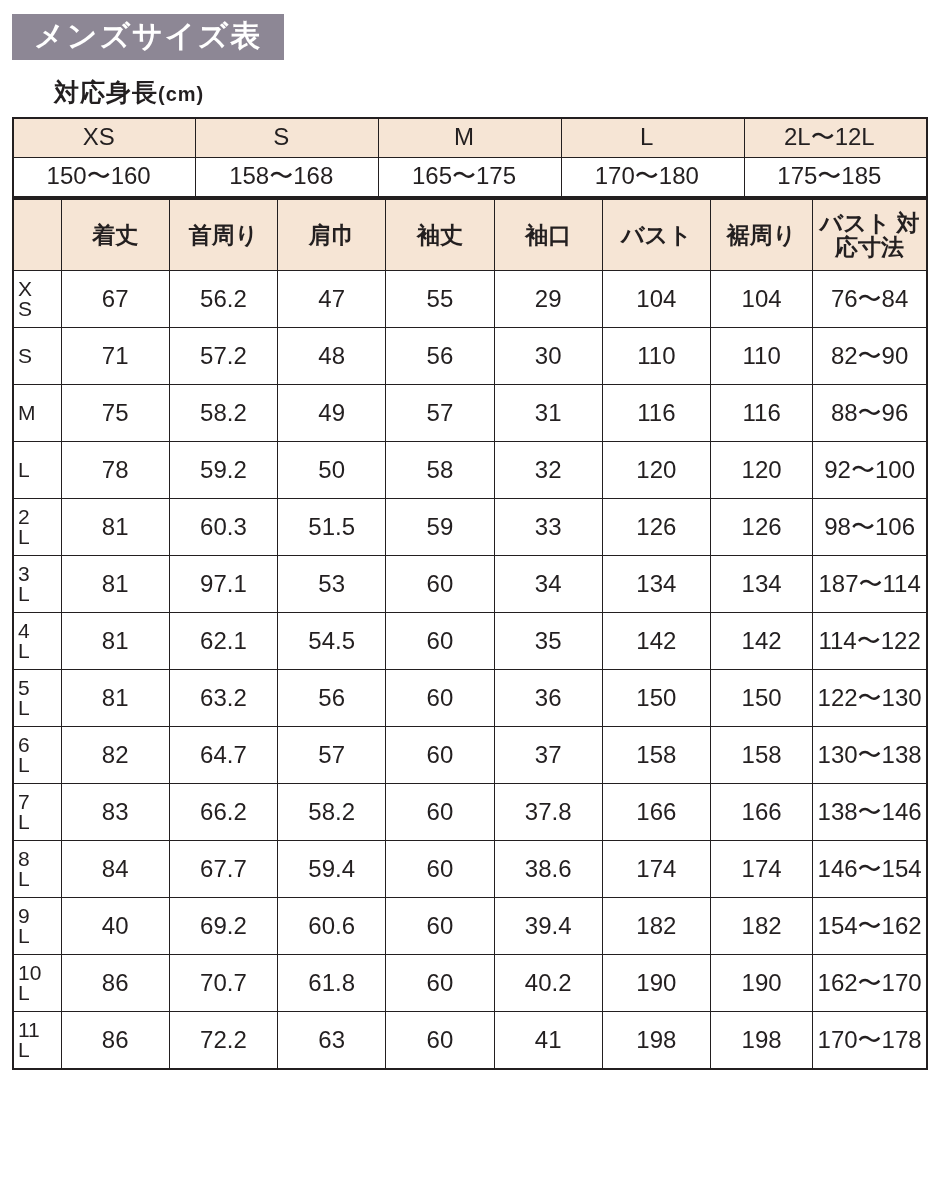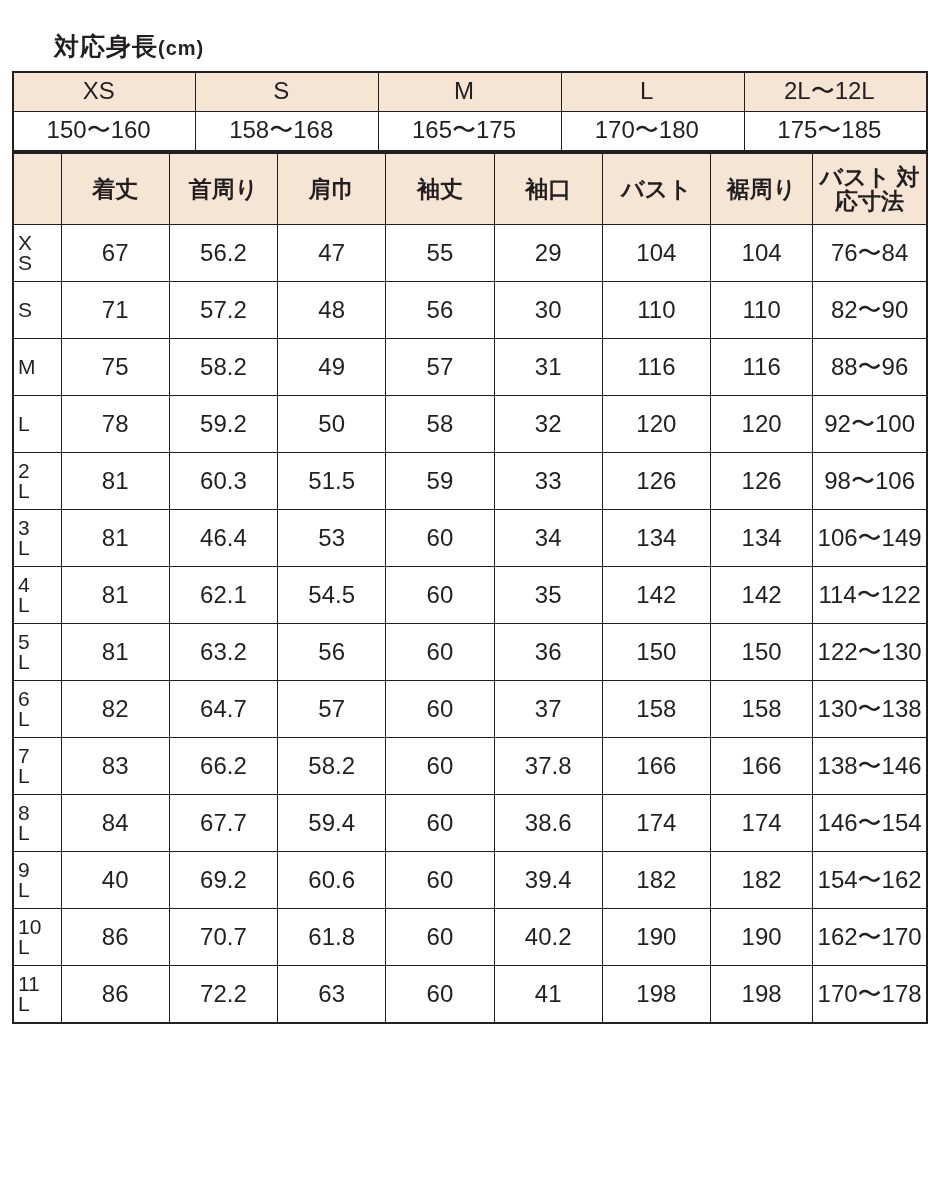--- a/index.html
+++ b/index.html
@@ -111,20 +111,21 @@
     letter-spacing: 0;
   }
   .nowrap { white-space: nowrap; }
   .two-line { line-height: 1.02; }
 </style>
 </head>
 <body>
 
 <div class="page">
 
+  <div class="title-banner">メンズサイズ表</div>
 
   <div class="height-label"><span>対応身長</span><span class="unit">(cm)</span></div>
 
   <table class="height-table">
     <tbody>
       <tr class="head">
         <td>XS</td>
         <td>S</td>
         <td>M</td>
         <td>L</td>
@@ -236,27 +237,27 @@
           <td class="nowrap">126</td>
           <td class="nowrap">126</td>
           <td class="nowrap">98〜106</td>
         </tr>
         <tr>
           <td class="rowhead">
             <span class="stack">3</span>
             <span class="stack">L</span>
           </td>
           <td class="nowrap">81</td>
-          <td class="nowrap">46.4</td>
+          <td class="nowrap">97.1</td>
           <td class="nowrap">53</td>
           <td class="nowrap">60</td>
           <td class="nowrap">34</td>
           <td class="nowrap">134</td>
           <td class="nowrap">134</td>
-          <td class="nowrap">106〜149</td>
+          <td class="nowrap">187〜114</td>
         </tr>
         <tr>
           <td class="rowhead">
             <span class="stack">4</span>
             <span class="stack">L</span>
           </td>
           <td class="nowrap">81</td>
           <td class="nowrap">62.1</td>
           <td class="nowrap">54.5</td>
           <td class="nowrap">60</td>

